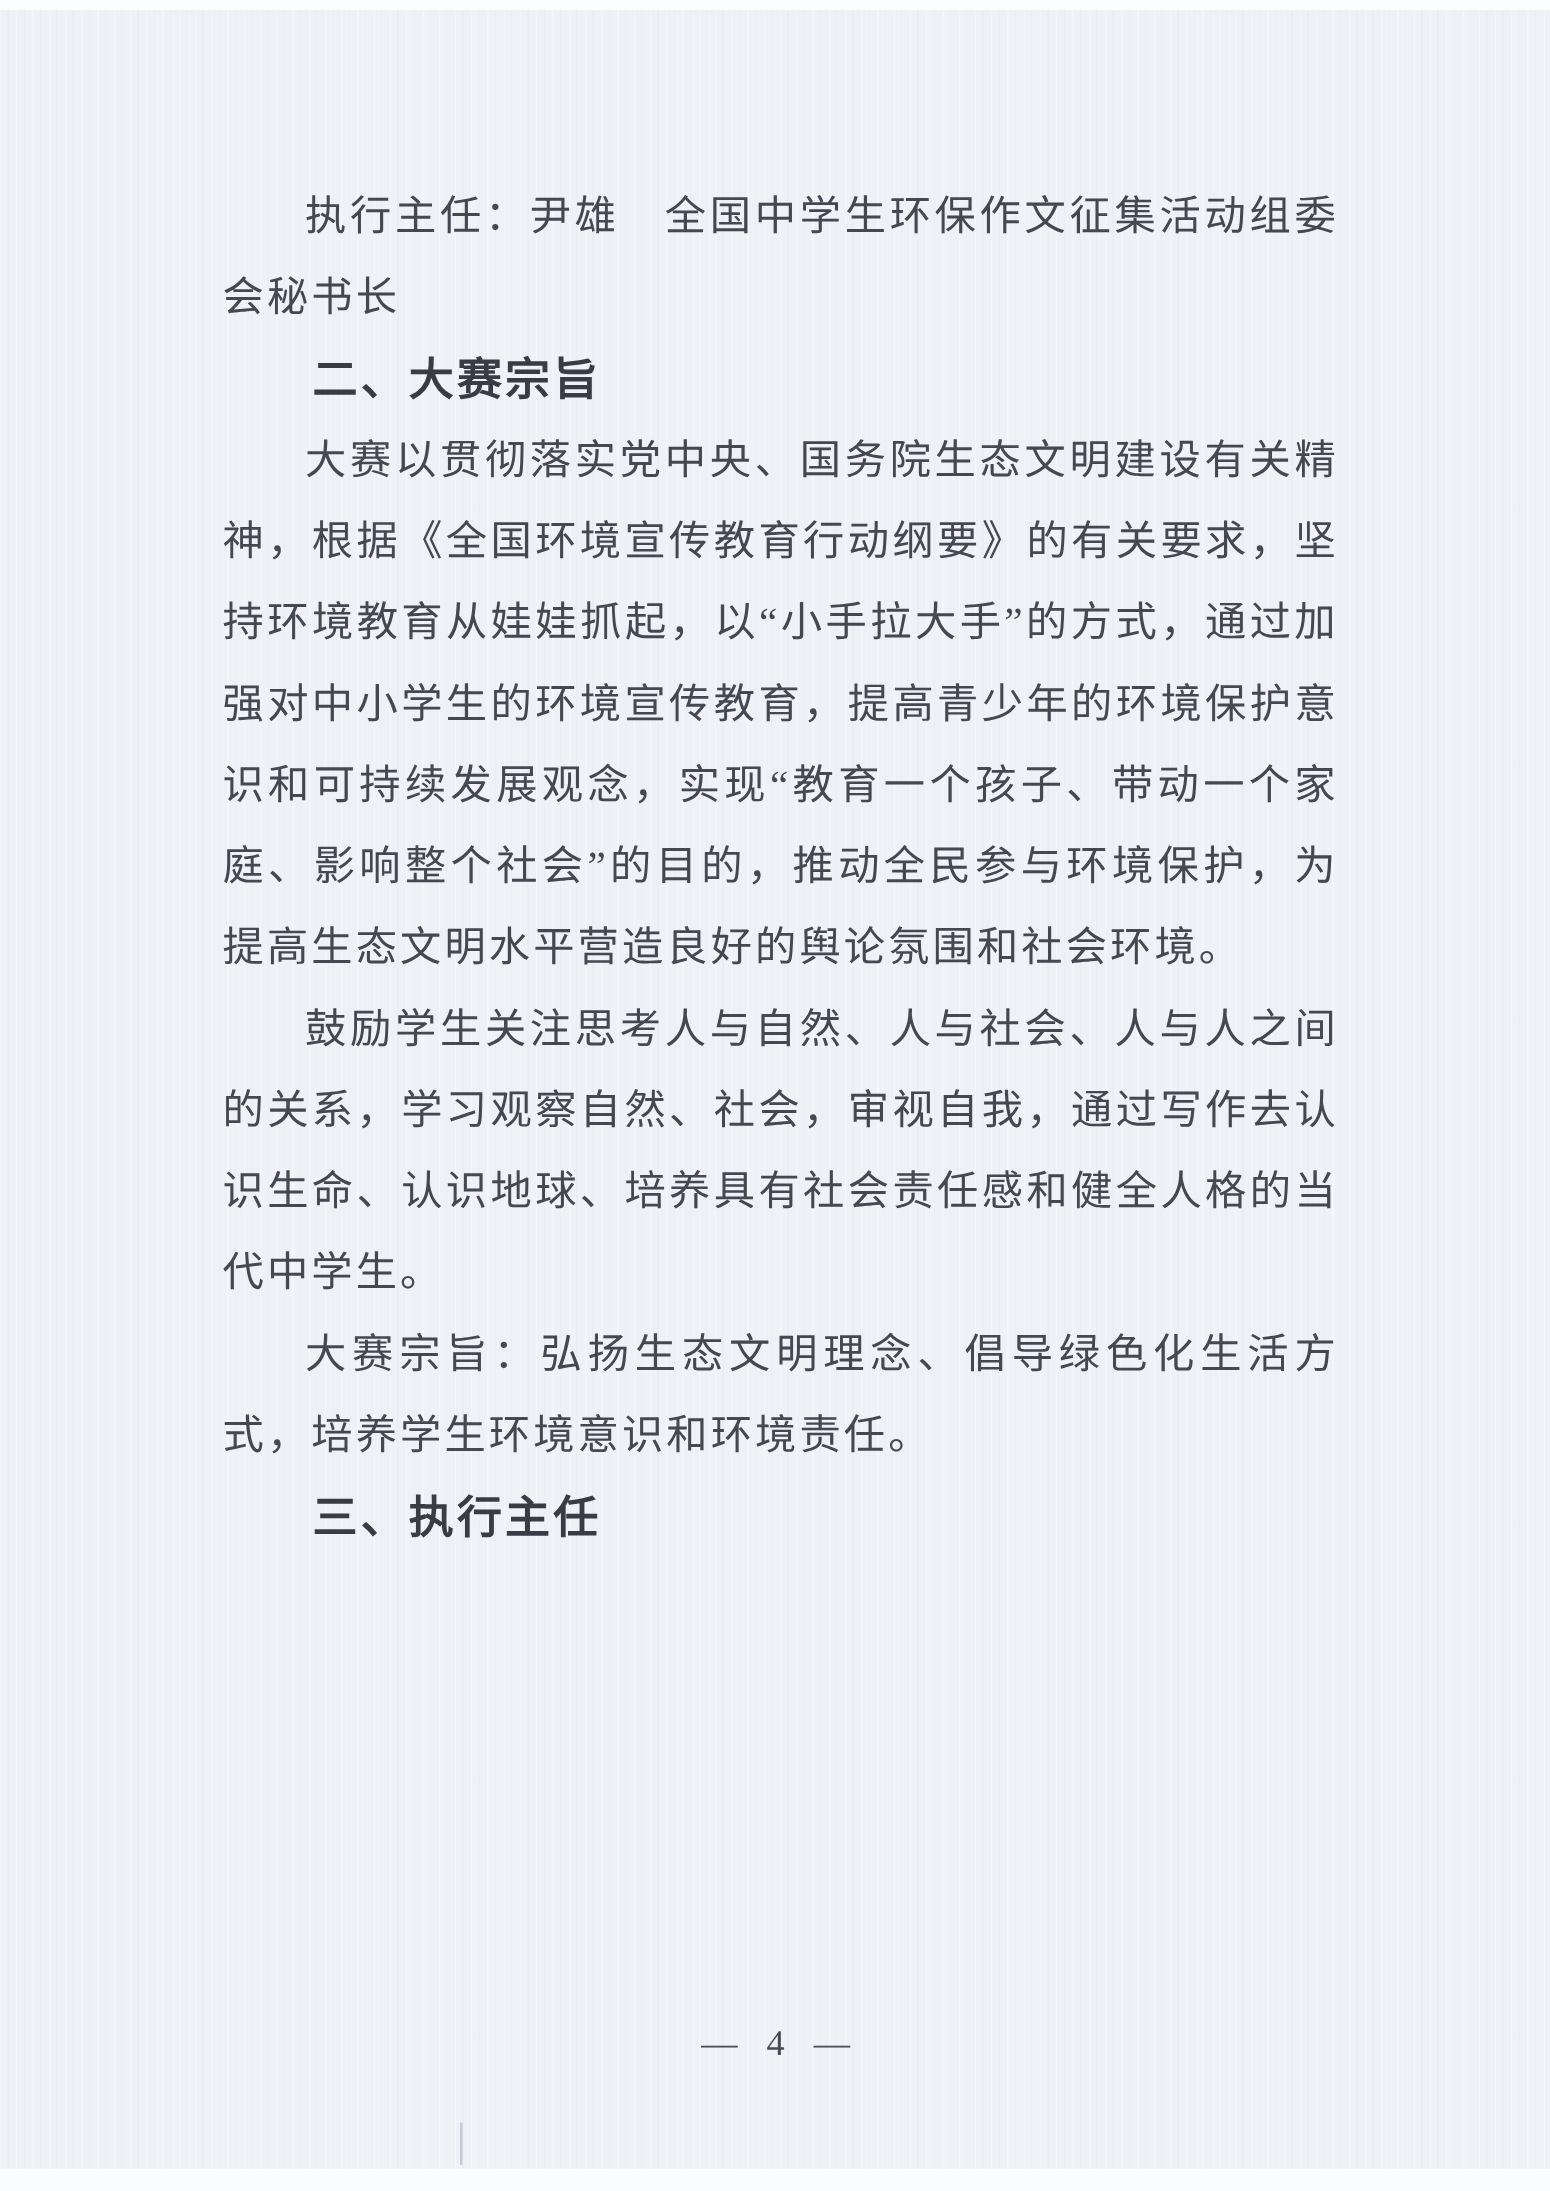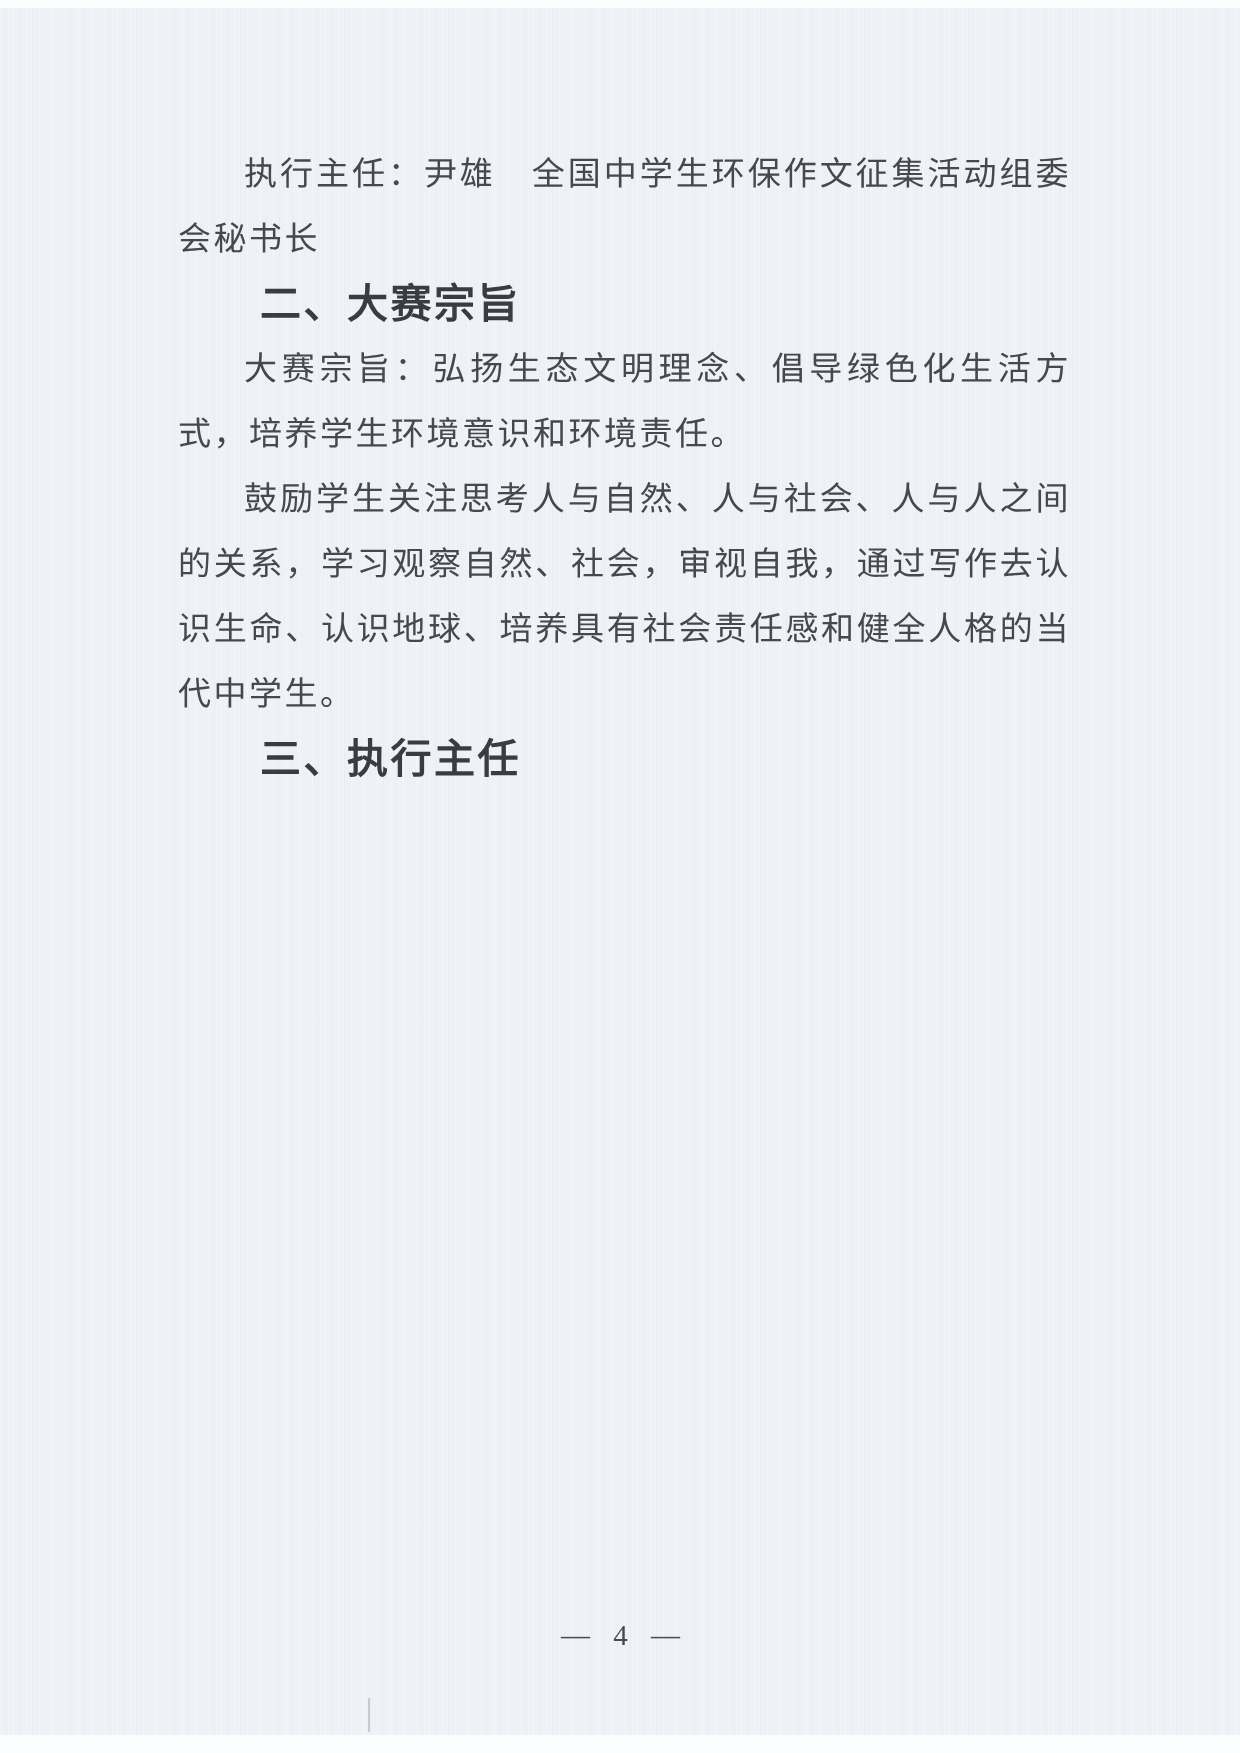--- a/index.html
+++ b/index.html
@@ -45,21 +45,21 @@
     font-size: 33px;
     line-height: 65px;
     letter-spacing: 2.5px;
     color: #47474f;
     text-align: justify;
     text-indent: 2em;
     text-justify: inter-ideograph;
   }
   .heading {
     margin: 0;
-    font-size: 41px;
+    font-size: 36px;
     line-height: 65px;
     letter-spacing: 2.5px;
     color: #3b3b43;
     font-weight: bold;
     text-indent: 2em;
     text-align: left;
   }
   .footer {
     position: absolute;
     top: 1615px;
@@ -84,24 +84,25 @@
 <body>
 
 <div class="page">
   <div class="edge-top"></div>
 
   <div class="content">
     <p class="para">执行主任：尹雄　全国中学生环保作文征集活动组委会秘书长</p>
 
     <p class="heading">二、大赛宗旨</p>
 
+    <p class="para">大赛以贯彻落实党中央、国务院生态文明建设有关精神，根据《全国环境宣传教育行动纲要》的有关要求，坚持环境教育从娃娃抓起，以“小手拉大手”的方式，通过加强对中小学生的环境宣传教育，提高青少年的环境保护意识和可持续发展观念，实现“教育一个孩子、带动一个家庭、影响整个社会”的目的，推动全民参与环境保护，为提高生态文明水平营造良好的舆论氛围和社会环境。</p>
+
+    <p class="para">鼓励学生关注思考人与自然、人与社会、人与人之间的关系，学习观察自然、社会，审视自我，通过写作去认识生命、认识地球、培养具有社会责任感和健全人格的当代中学生。</p>
 
     <p class="para">大赛宗旨：弘扬生态文明理念、倡导绿色化生活方式，培养学生环境意识和环境责任。</p>
-
-    <p class="para">鼓励学生关注思考人与自然、人与社会、人与人之间的关系，学习观察自然、社会，审视自我，通过写作去认识生命、认识地球、培养具有社会责任感和健全人格的当代中学生。</p>
 
     <p class="heading">三、执行主任</p>
 
 
   </div>
 
   <div class="footer">— 4 —</div>
 
   <div class="scan-artifact"></div>
 

